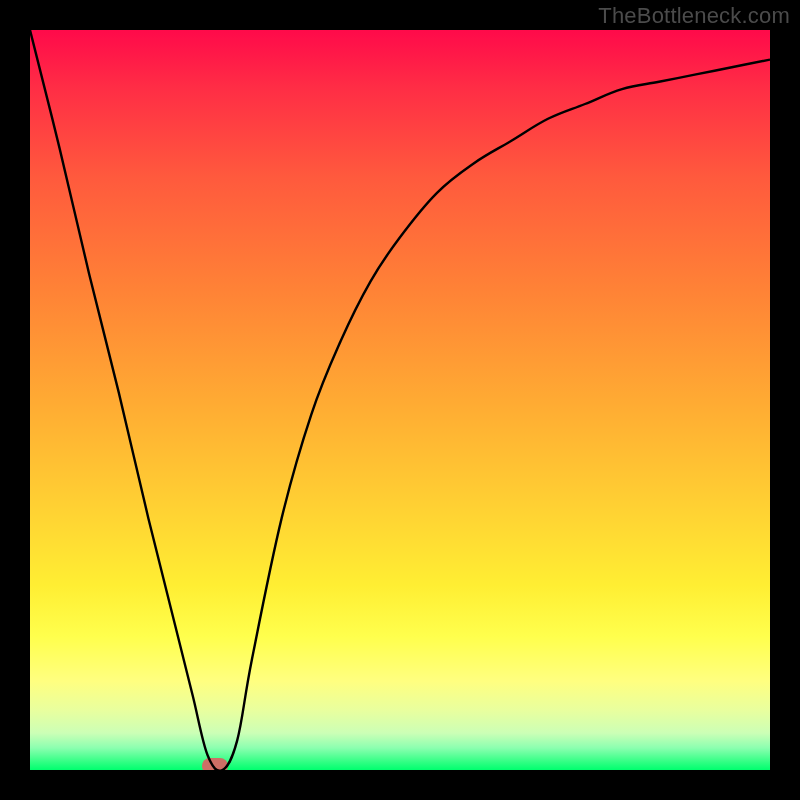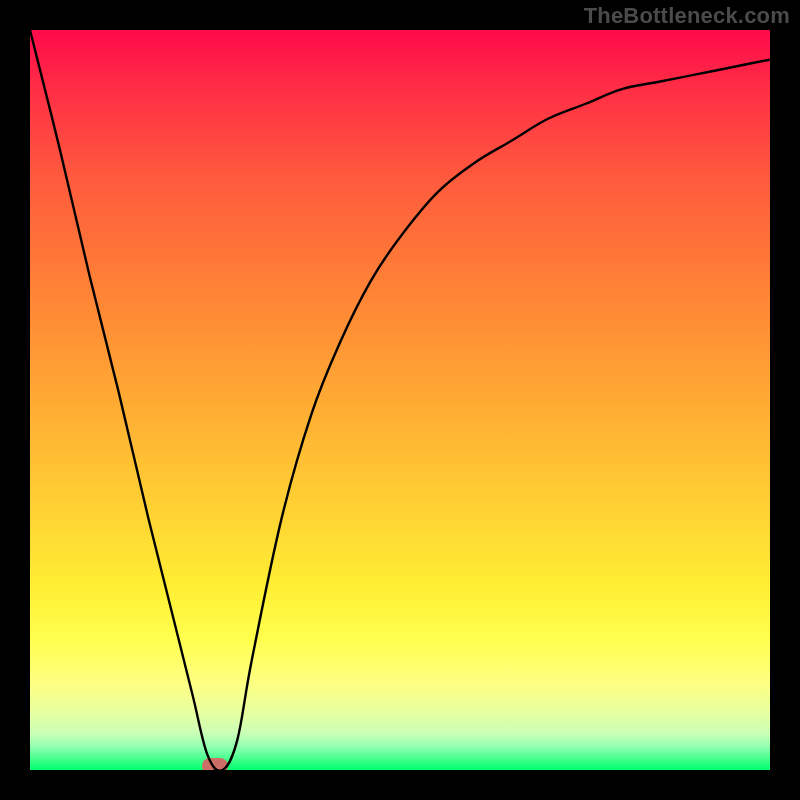--- a/index.html
+++ b/index.html
@@ -60,21 +60,21 @@
     top: 0;
     width: 100%;
     height: 100%;
   }
   .watermark {
     position: absolute;
     top: 3px;
     right: 10px;
     color: #4b4b4b;
     font-size: 22px;
-    font-weight: 700;
+    font-weight: 400;
     letter-spacing: 0.2px;
   }
 </style>
 </head>
 <body>
 
 <div class="frame">
 
   <div class="plot-area">
     <div class="gradient-bg"></div>

